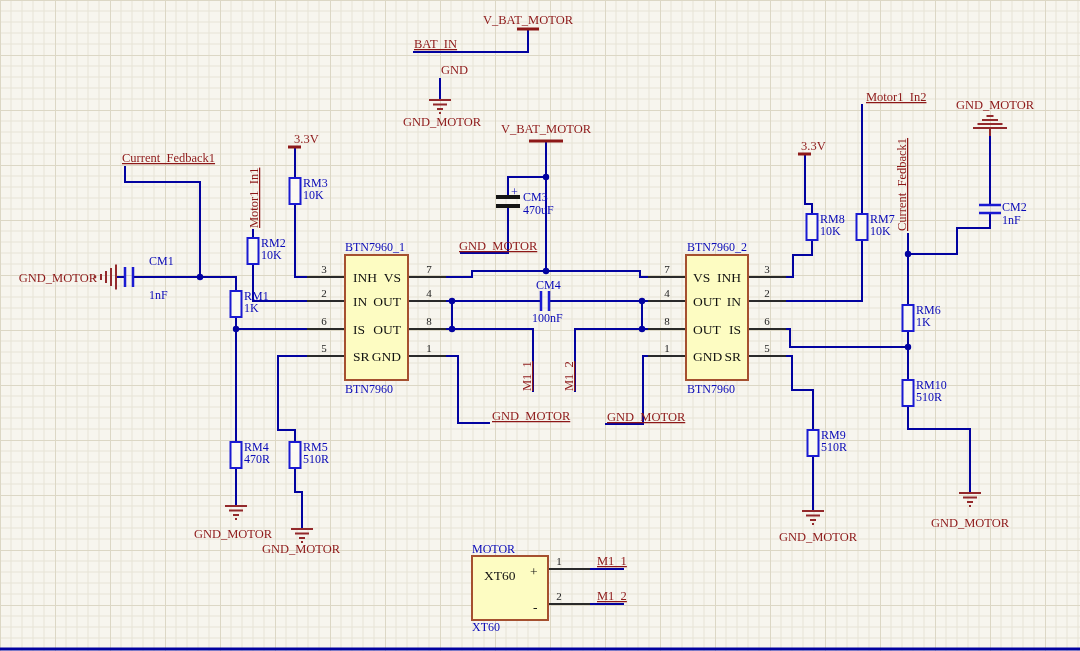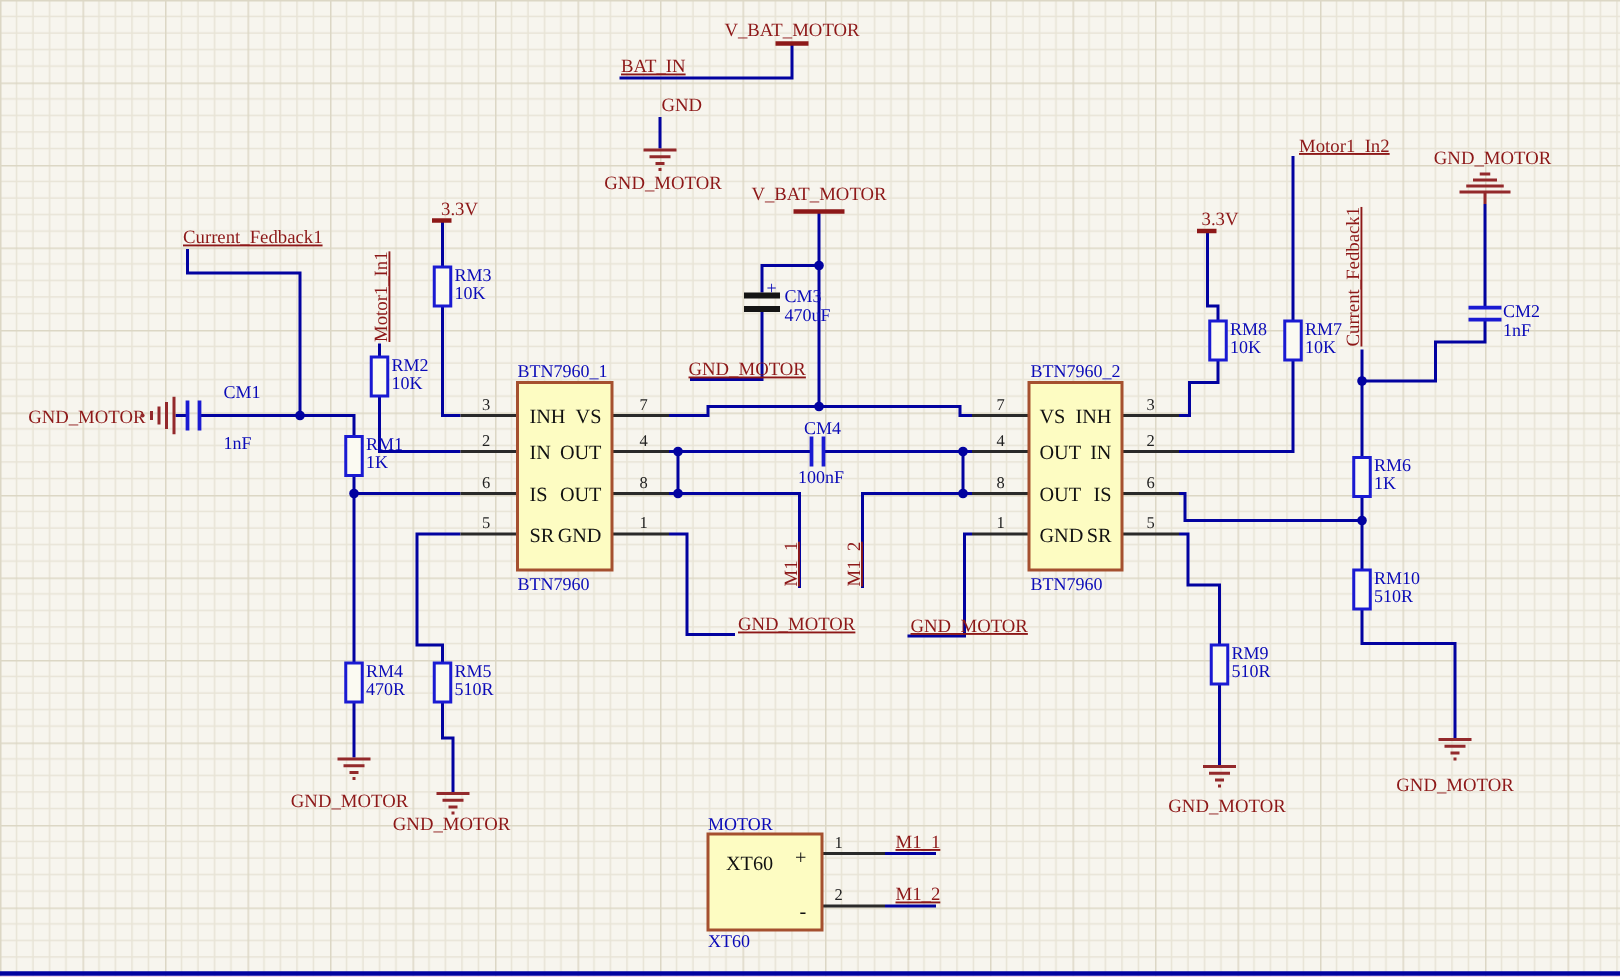--- a/index.html
+++ b/index.html
@@ -1,16 +1,16 @@
 <!DOCTYPE html>
 <html><head>
 <meta charset="utf-8">
 <style>
   html,body{margin:0;padding:0;background:#e9e6db;}
-  .sheet{position:relative;width:1080px;height:651px;overflow:hidden;background:#f0abfc;}
+  .sheet{position:relative;width:1080px;height:651px;overflow:hidden;background:#ef4444;}
   svg{display:block;}
   svg text{font-family:"Liberation Serif","DejaVu Serif",serif;}
   .net{fill:#8d1818;font-size:12.5px;}
   .netu{text-decoration:underline;}
   .pwr{fill:#8d1818;font-size:12.5px;}
   .des{fill:#0a0ab8;font-size:12px;}
   .val{fill:#0a0ab8;font-size:12px;}
   .pinnum{fill:#222;font-size:11px;text-anchor:middle;}
   .pinname{fill:#111;font-size:13.5px;}
   .wire{stroke:#0202a0;stroke-width:2;fill:none;}

